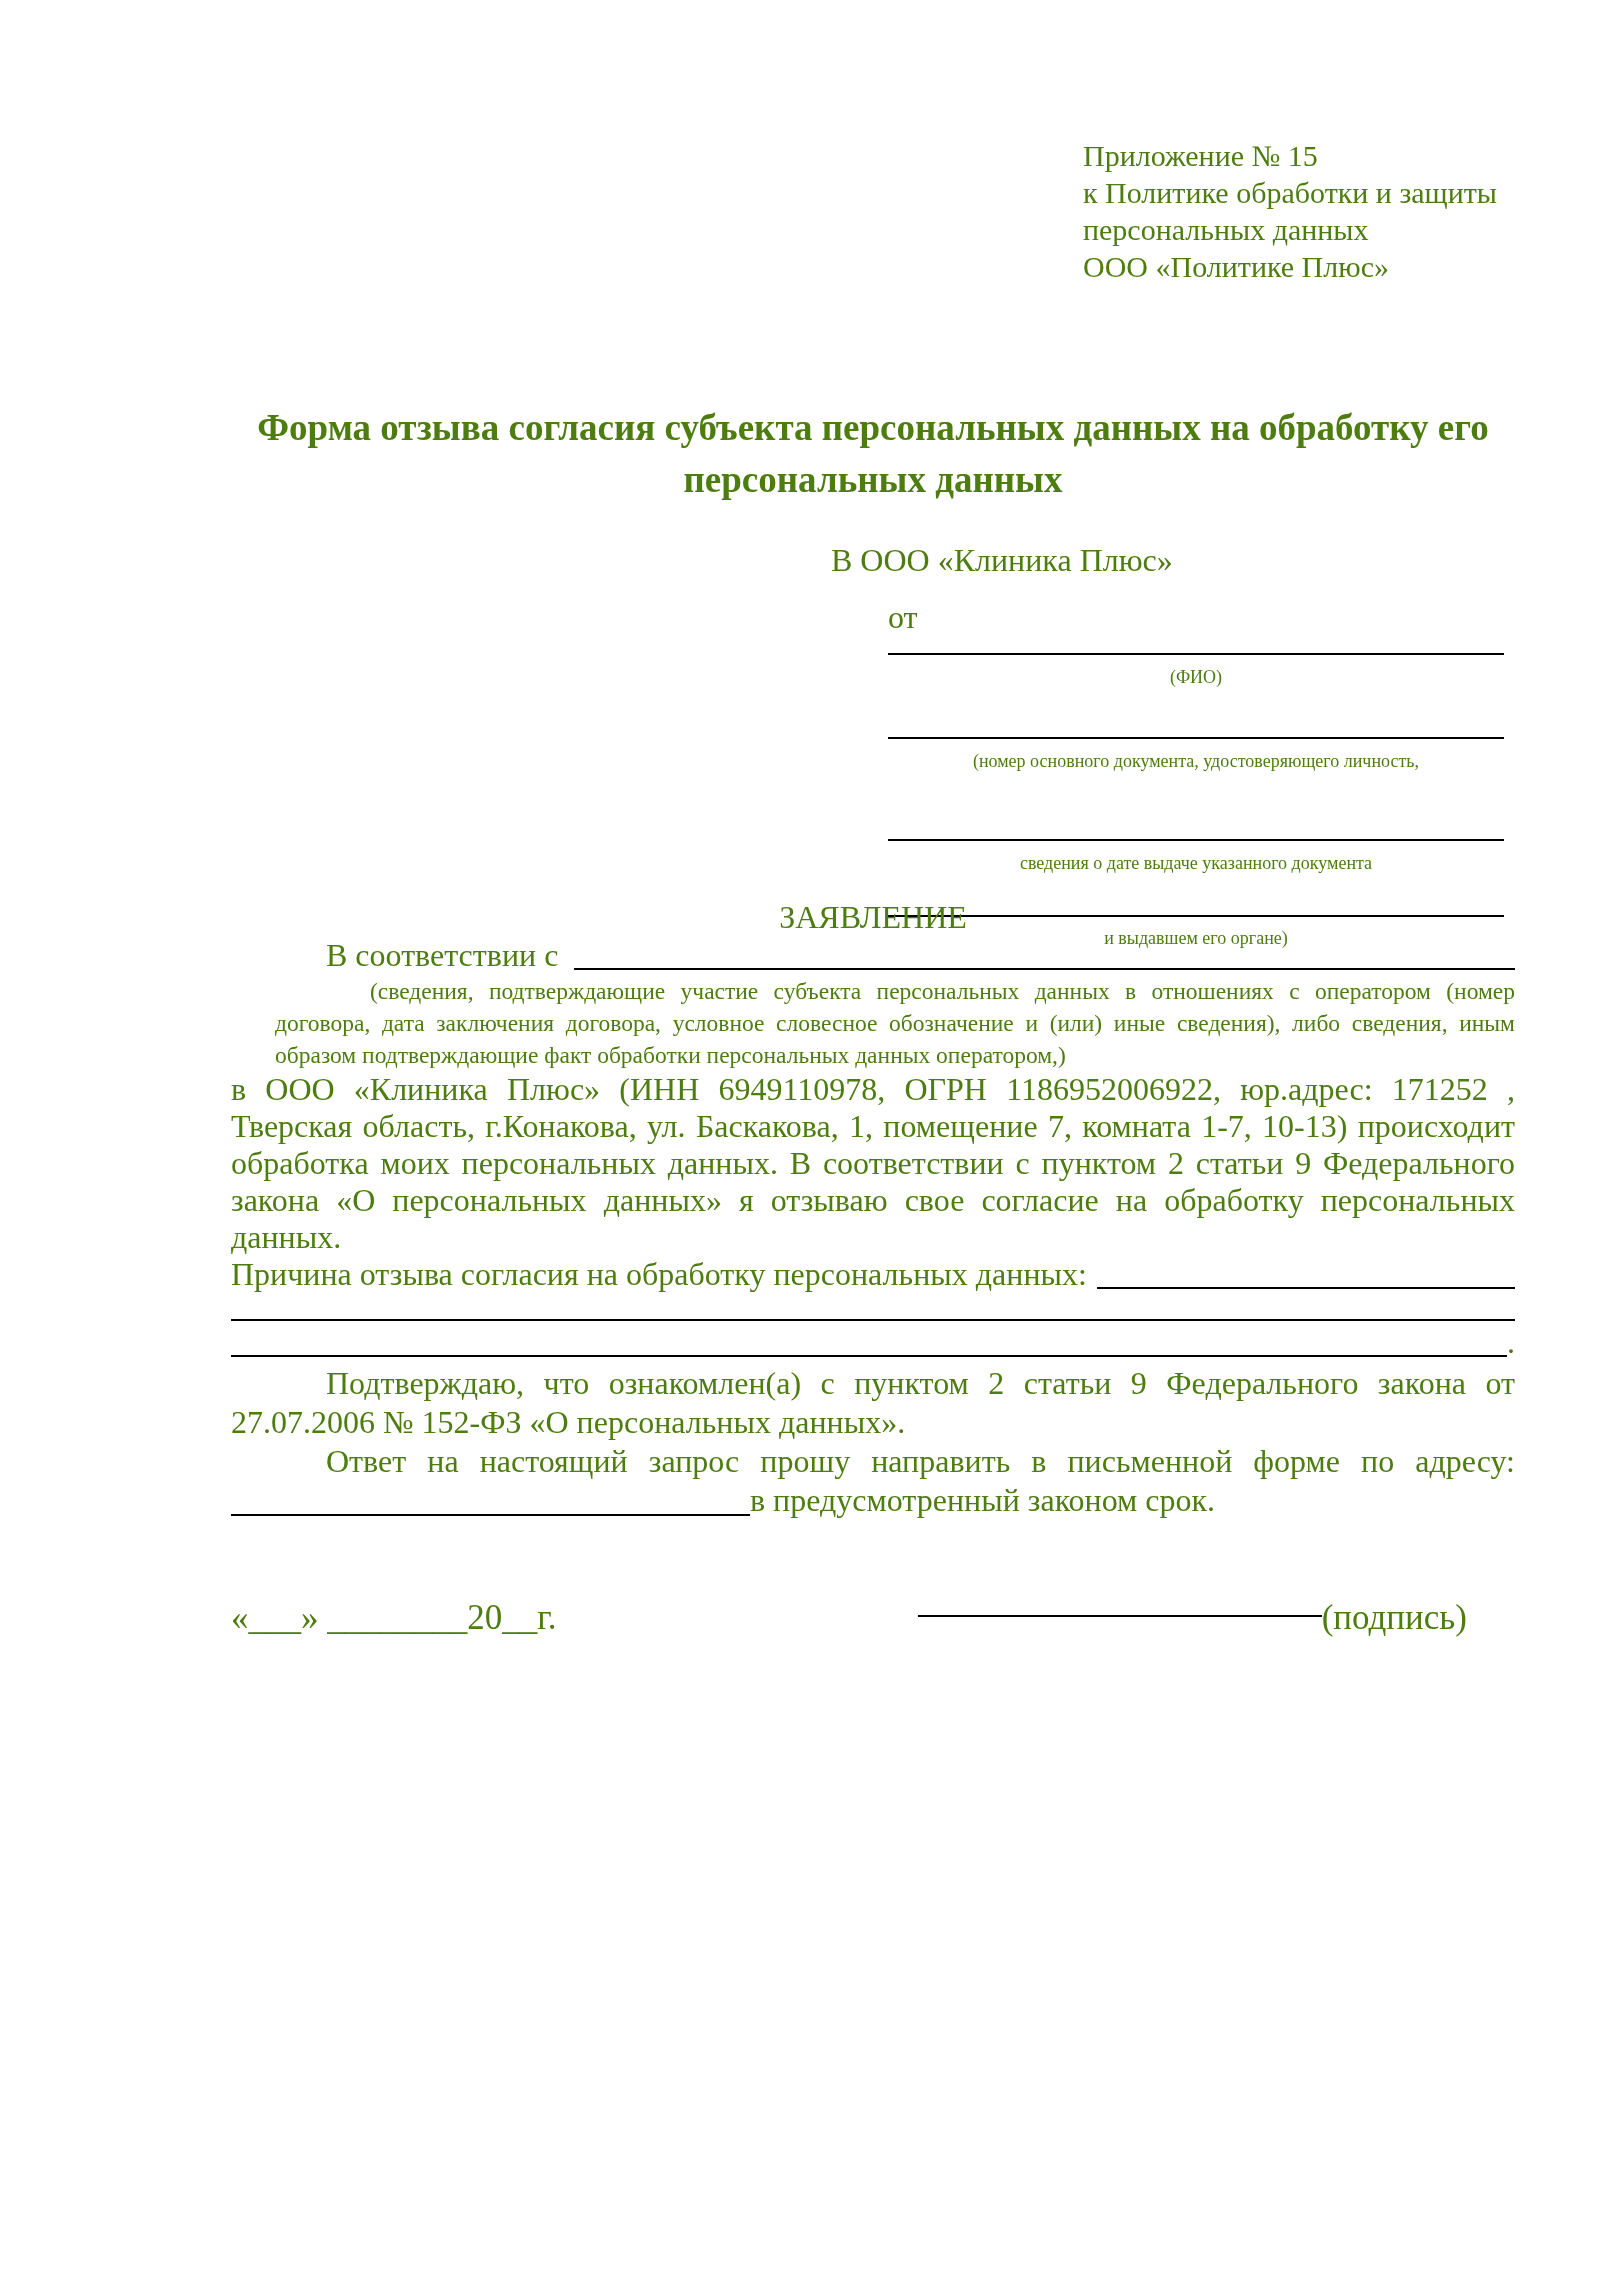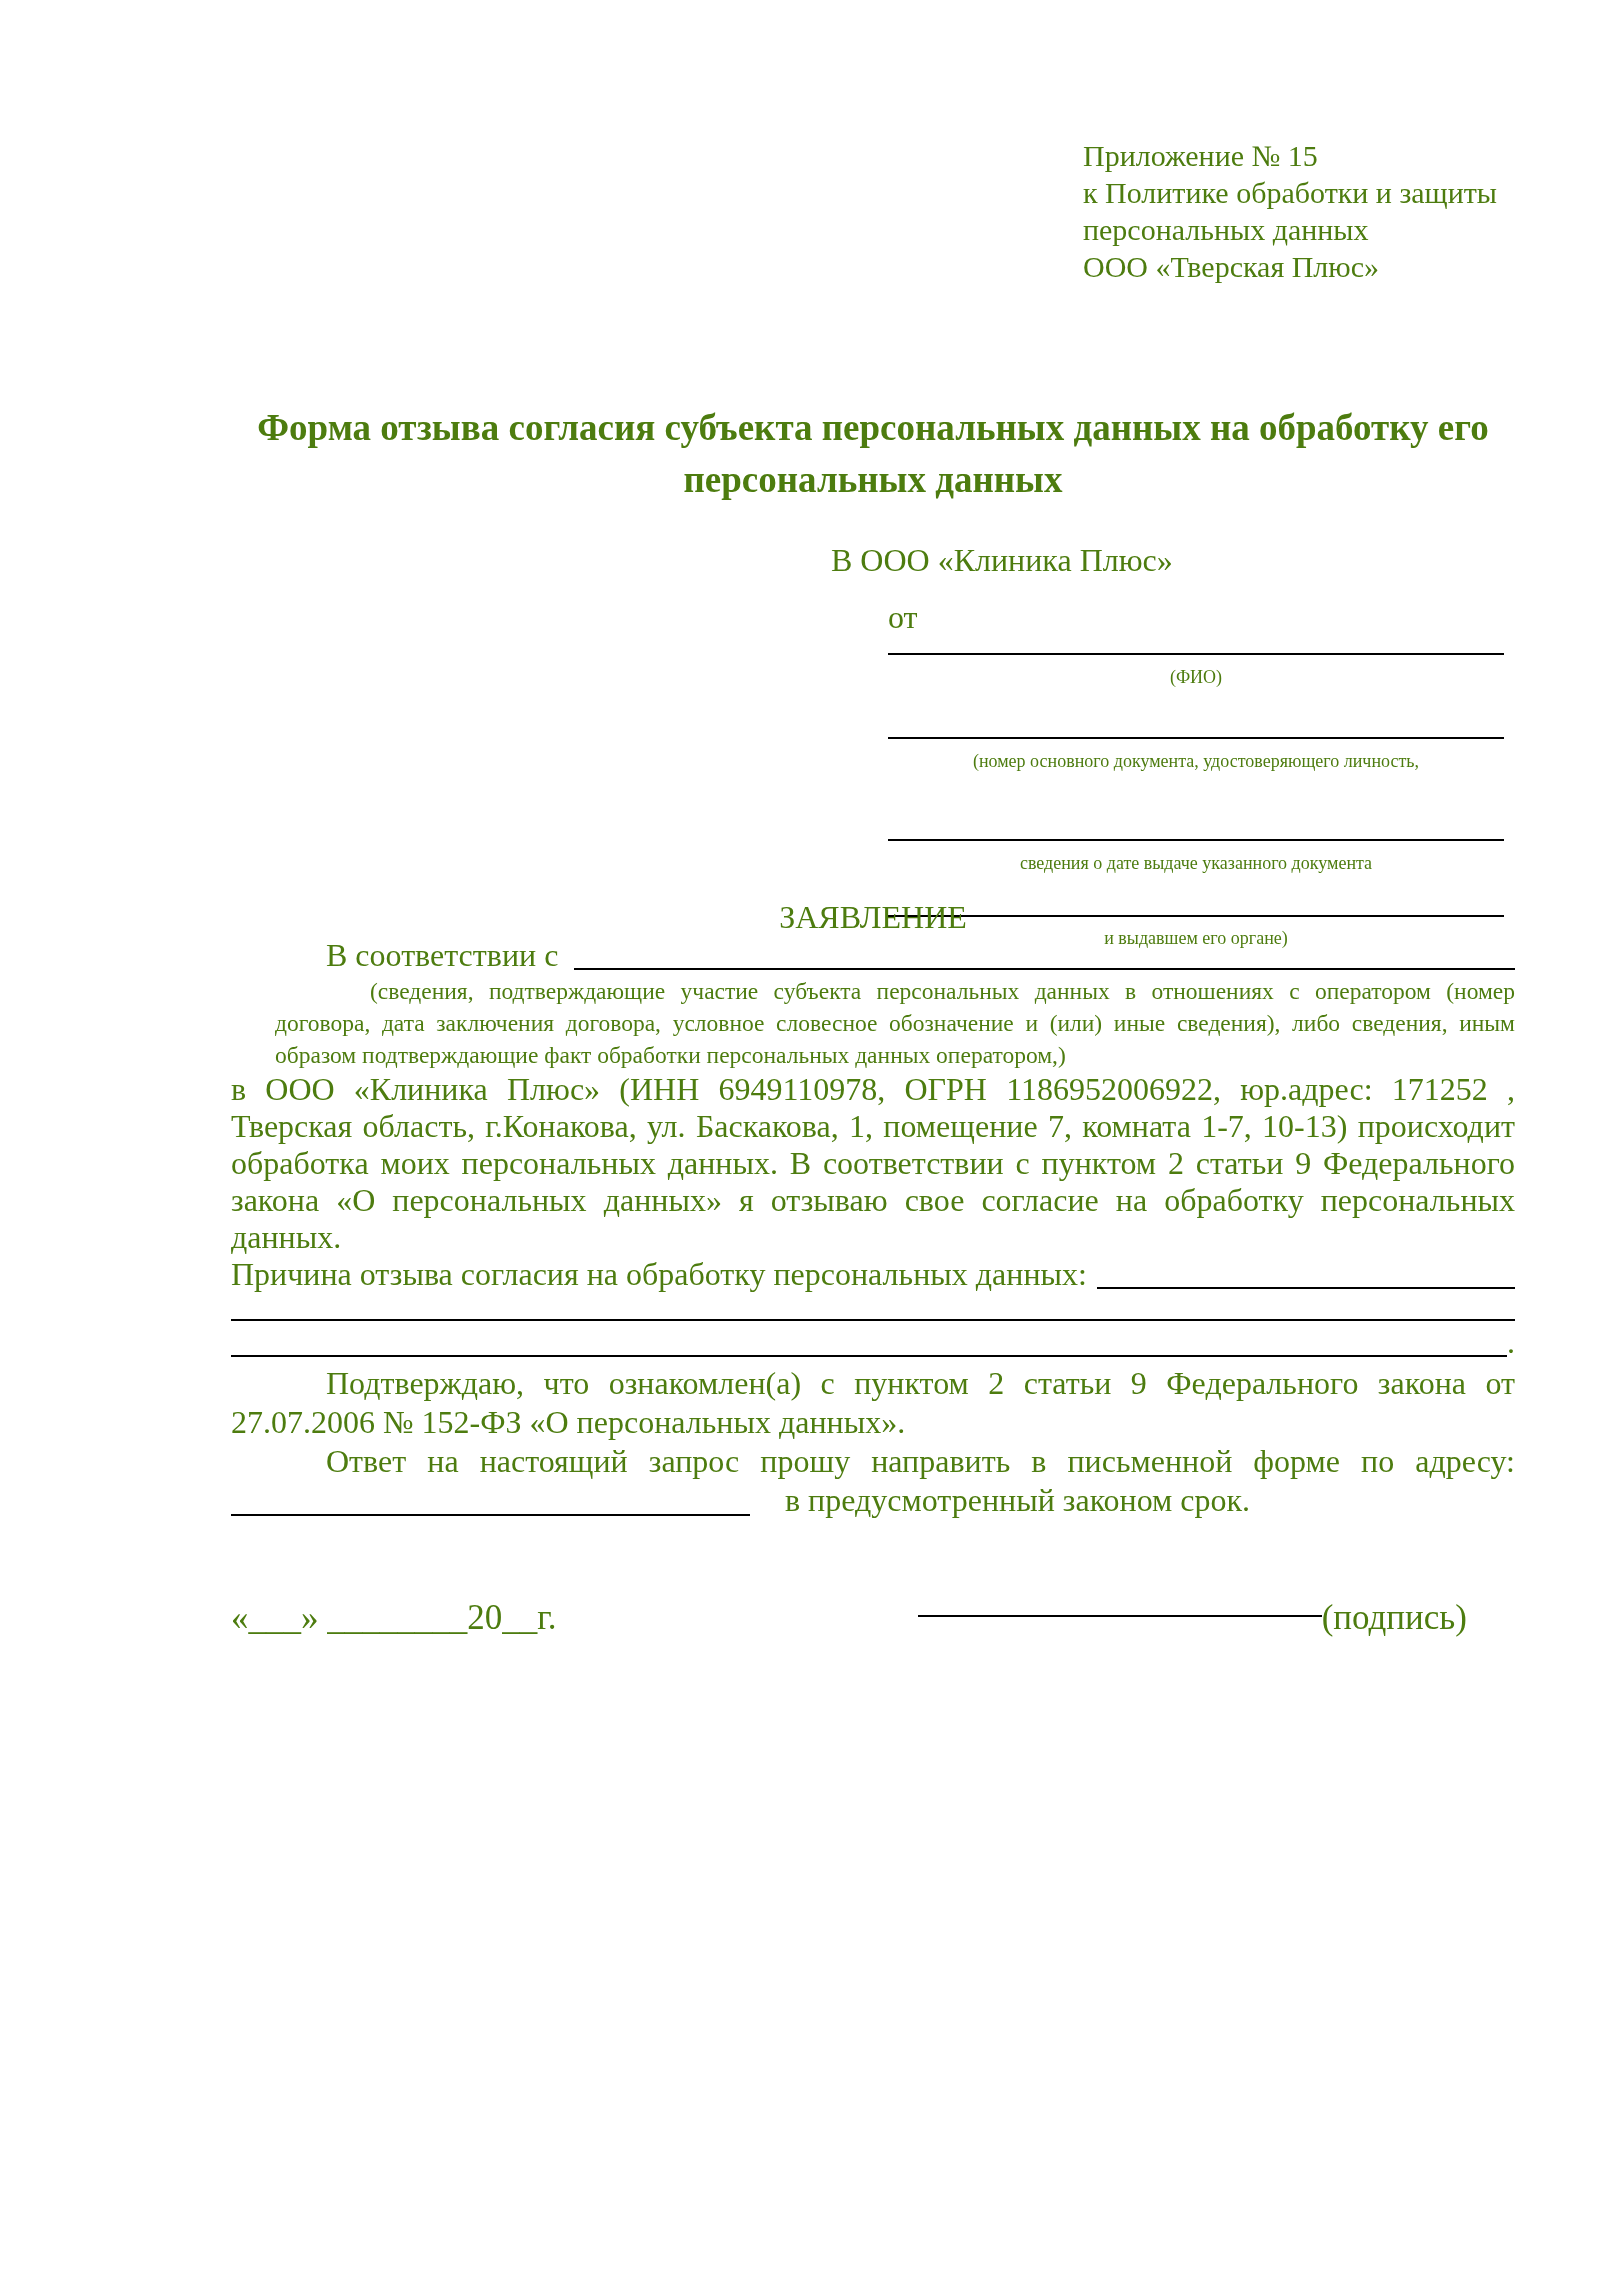--- a/index.html
+++ b/index.html
@@ -57,21 +57,21 @@
   }
   .main-para { text-align:justify; line-height:37px; }
   .reason-line { display:flex; align-items:flex-end; height:38px; }
   .reason-line .label { padding-right:9.8px; white-space:nowrap; }
   .blank-row { height:26.5px; border-bottom:2.9px solid #000; }
   .blank-row-2 { display:flex; align-items:flex-end; height:36px; }
   .blank-row-2 .fill-underline { margin-bottom:0; align-self:flex-end; }
   .blank-row-2 .period { line-height:29px; }
   .confirm-para { margin-top:7.8px; text-align:justify; text-indent:95px; line-height:39px; }
   .response-para { text-align:justify; text-align-last:justify; text-indent:95px; line-height:39px; }
-  .address-line { display:flex; height:39px;gap:35px; }
+  .address-line { display:flex; height:39px; }
   .address-underline { width:519px; border-bottom:2.9px solid #000; margin-bottom:3.9px; }
   .address-line .suffix { white-space:nowrap; }
   
   .footer-row {
     position:absolute; left:231px; top:1598px; width:1284px;
     font-size:35px; line-height:39px;
     display:flex; align-items:flex-end;
   }
   .date-line { white-space:nowrap; }
   .signature-group { margin-left:auto; display:flex; align-items:center; padding-right:48px; }
@@ -80,21 +80,21 @@
 </style>
 </head>
 <body>
 
 <div class="page">
 
   <div class="header-block">
     <div>Приложение № 15</div>
     <div>к Политике обработки и защиты</div>
     <div>персональных данных</div>
-    <div>ООО «Тверская Плюс»</div>
+    <div>ООО «Политике Плюс»</div>
   </div>
 
   <div class="doc-title">Форма отзыва согласия субъекта персональных данных на обработку его персональных данных</div>
 
   <div class="addressee">
     <div class="to-line">В ООО «Клиника Плюс»</div>
     <div class="from-line">от</div>
 
     <div class="field f1">
       <div class="blank-underline"></div>

